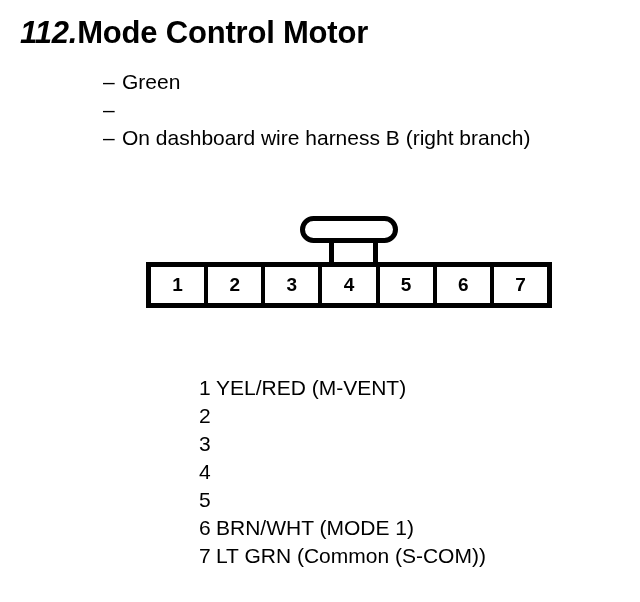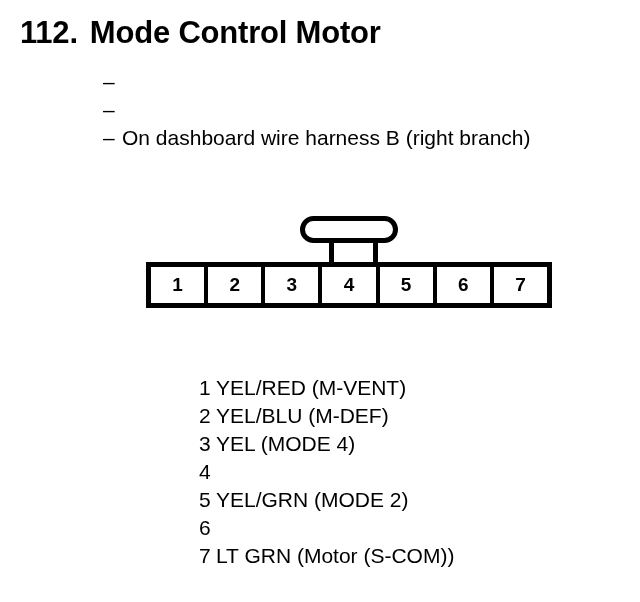--- a/index.html
+++ b/index.html
@@ -22,21 +22,21 @@
     position: absolute;
     left: 20px;
     top: 16px;
     font-size: 31px;
     font-weight: bold;
     letter-spacing: -0.2px;
     white-space: nowrap;
     line-height: 34px;
   }
   #title .num {
-    margin-right: 12px;
+    font-style: italic;
   }
 
   
   #bullets {
     position: absolute;
     left: 103px;
     top: 68px;
     font-size: 21px;
     line-height: 28px;
   }
@@ -128,20 +128,21 @@
 </head>
 <body>
 
 <div id="title">
   <span class="num">112.</span><span>Mode Control Motor</span>
 </div>
 
 <div id="bullets">
   <div class="bullet-row">
     <span class="bullet-dash">–</span>
+    <span>Green</span>
   </div>
   <div class="bullet-row">
     <span class="bullet-dash">–</span>
   </div>
   <div class="bullet-row">
     <span class="bullet-dash">–</span>
     <span>On dashboard wire harness B (right branch)</span>
   </div>
 </div>
 
@@ -175,33 +176,31 @@
   </div>
 </div>
 
 <div id="pin-legend">
   <div class="legend-row">
     <span class="legend-num">1</span>
     <span>YEL/RED (M-VENT)</span>
   </div>
   <div class="legend-row">
     <span class="legend-num">2</span>
-    <span>YEL/BLU (M-DEF)</span>
   </div>
   <div class="legend-row">
     <span class="legend-num">3</span>
-    <span>YEL (MODE 4)</span>
   </div>
   <div class="legend-row">
     <span class="legend-num">4</span>
   </div>
   <div class="legend-row">
     <span class="legend-num">5</span>
-    <span>YEL/GRN (MODE 2)</span>
   </div>
   <div class="legend-row">
     <span class="legend-num">6</span>
+    <span>BRN/WHT (MODE 1)</span>
   </div>
   <div class="legend-row">
     <span class="legend-num">7</span>
-    <span>LT GRN (Motor (S-COM))</span>
+    <span>LT GRN (Common (S-COM))</span>
   </div>
 </div>
 
 </body></html>

